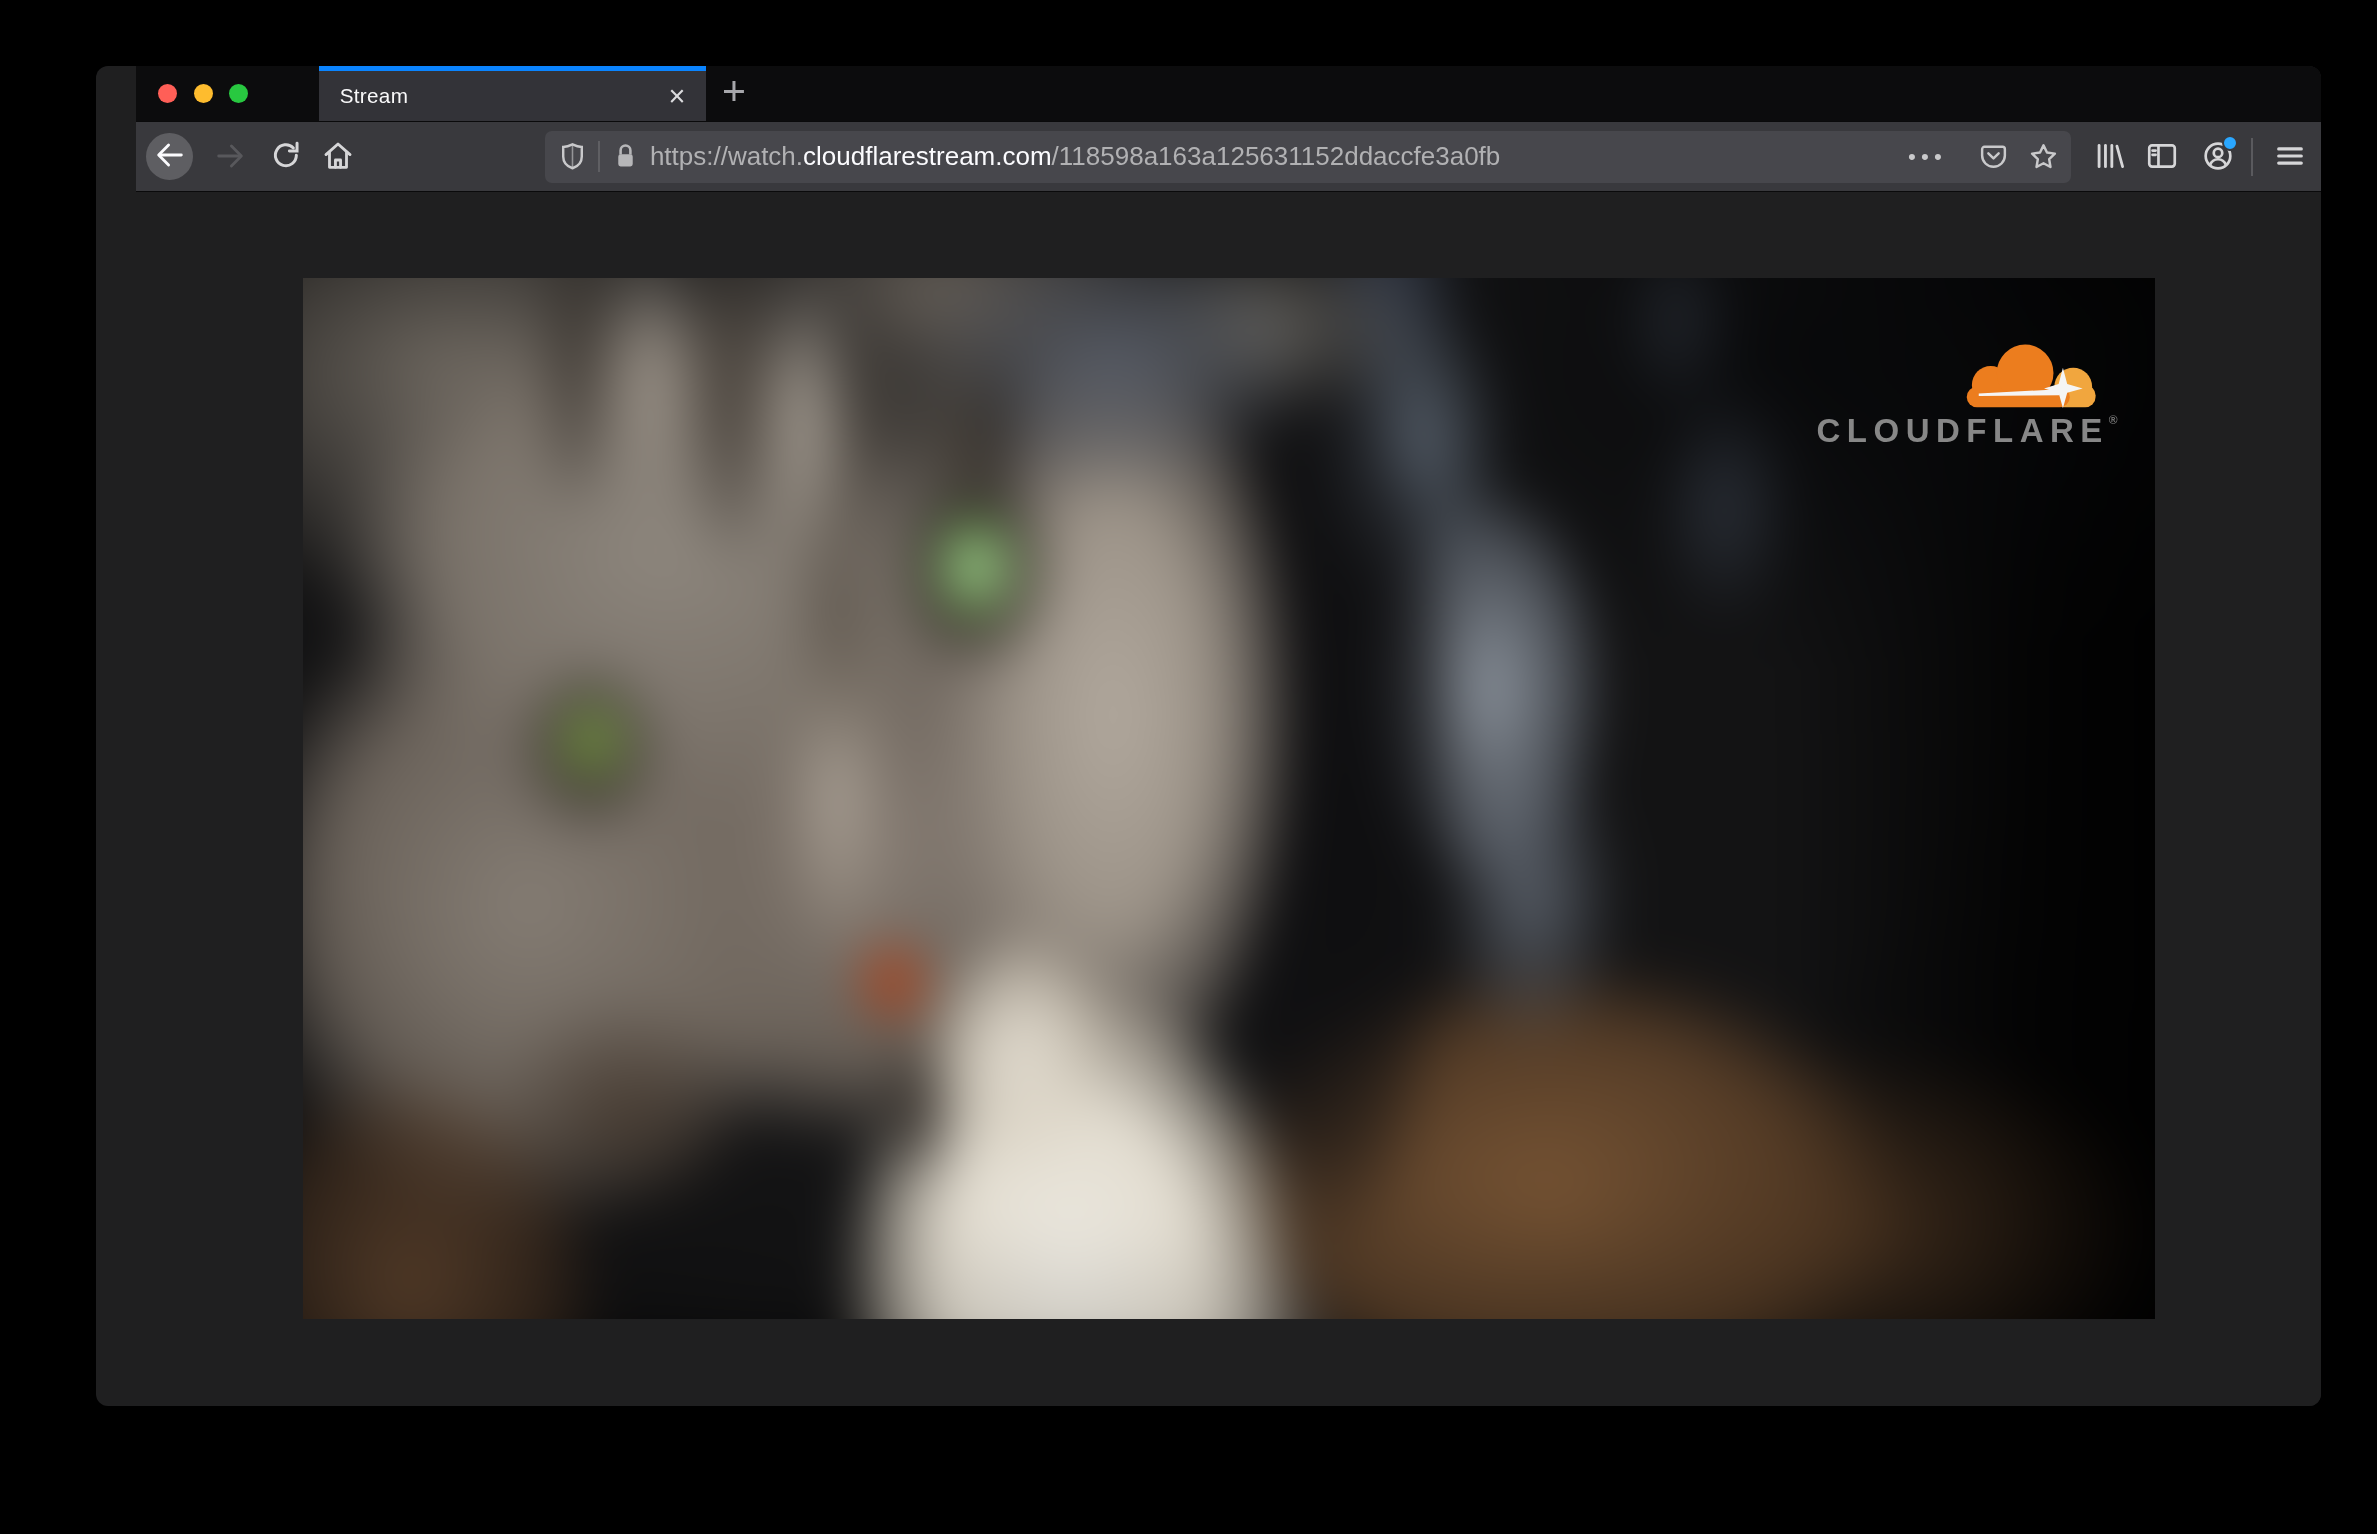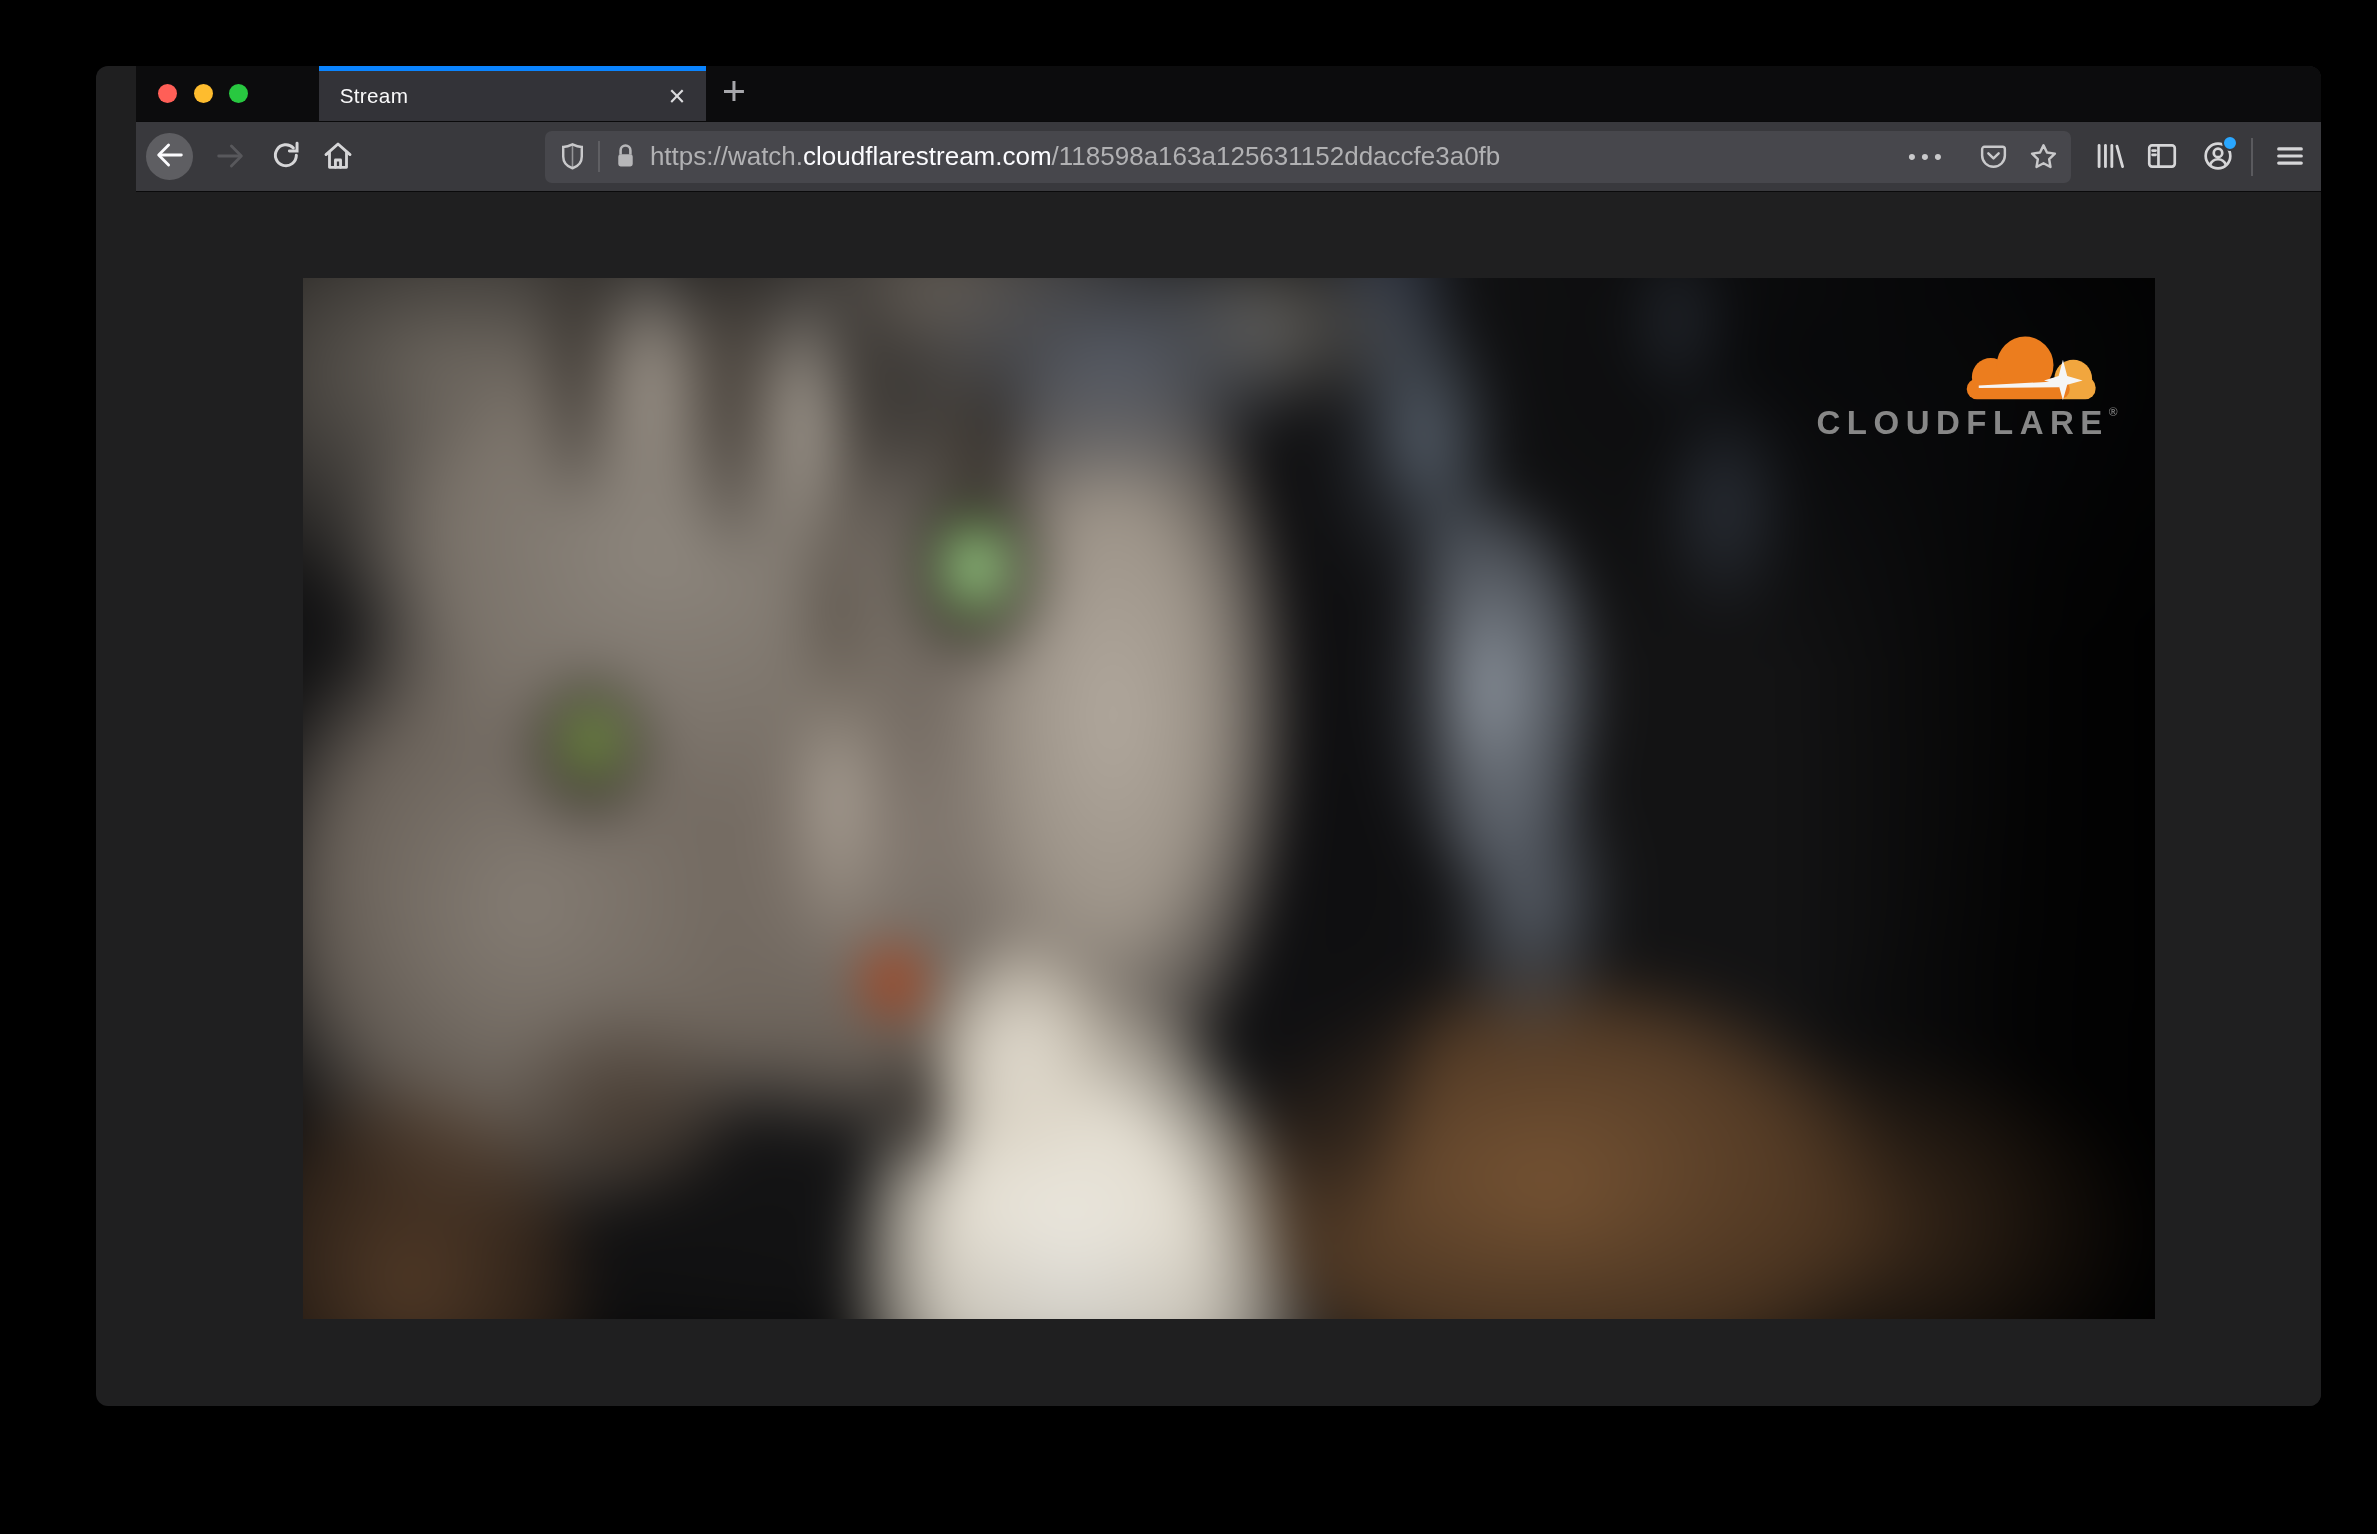--- a/index.html
+++ b/index.html
@@ -114,21 +114,21 @@
       
       radial-gradient(414px 284px at 1306px 972px, rgba(128,90,55,.95) 0%, rgba(110,76,46,.7) 60%, rgba(0,0,0,0) 85%),
       radial-gradient(371px 233px at 1608px 1006px, rgba(96,66,40,.8) 0%, rgba(0,0,0,0) 82%),
       
       radial-gradient(647px 371px at 1599px 135px, rgba(8,9,11,.95) 0%, rgba(0,0,0,0) 85%),
       linear-gradient(to right, rgba(0,0,0,0) 78%, rgba(0,0,0,.85) 92%, #000 100%),
       linear-gradient(to top, rgba(0,0,0,.6) 0%, rgba(0,0,0,0) 6%);
   }
 
   
-  .watermark{position:absolute;top:56px;right:45px;width:293px;text-align:right;opacity:.96;}
+  .watermark{position:absolute;top:64px;right:45px;width:293px;text-align:right;opacity:.96;}
   .wm-cloud{display:block;margin:0 8.6px 5.2px auto;width:138px;height:67px;}
   .wm-word{color:#8d8d8d;font-size:33px;font-weight:700;letter-spacing:6.5px;line-height:1;
            white-space:nowrap;}
   .wm-reg{font-size:12px;color:#777;vertical-align:top;letter-spacing:0;}
 </style>
 </head>
 <body>
 
 <div class="window">
 

